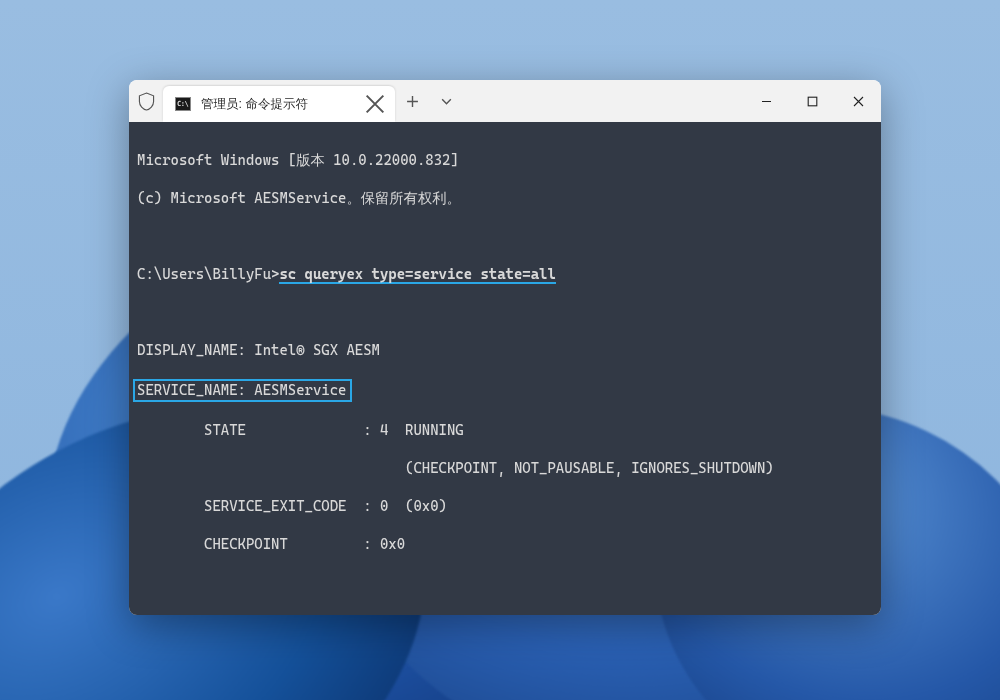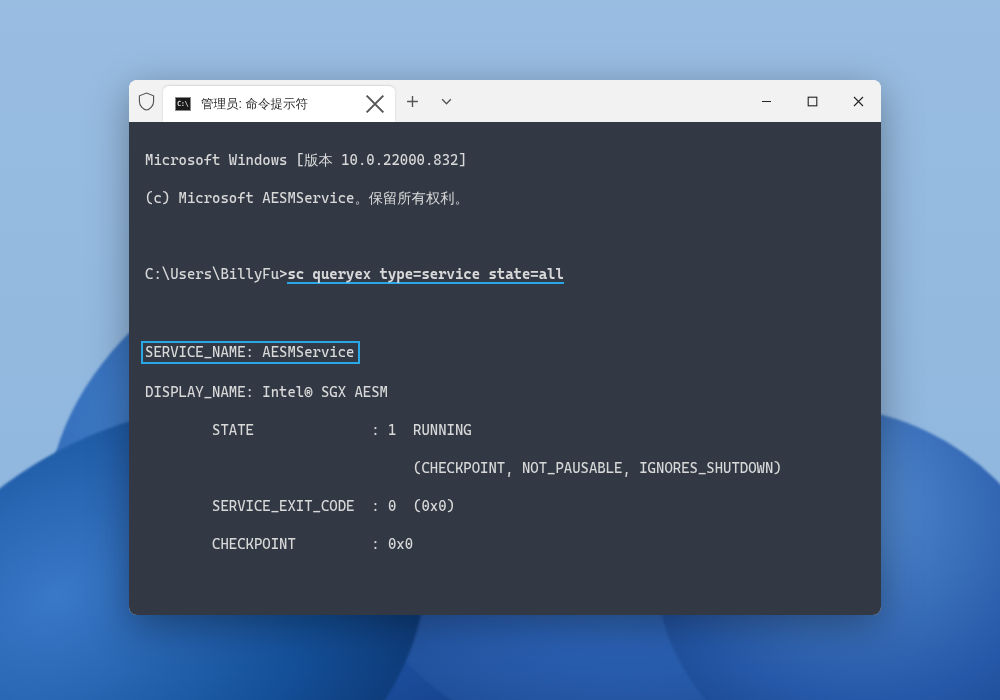--- a/index.html
+++ b/index.html
@@ -94,21 +94,21 @@
     display: flex; align-items: center; justify-content: center;
     color: #222;
   }
   .winbtn svg { width: 11px; height: 11px; }
 
   .terminal {
     flex: 1;
     background: rgba(16, 24, 38, 0.86);
     color: #d8d8d8;
     font: 14.3px/19px Consolas, "Cascadia Mono", monospace;
-    padding: 10px 8px 8px 16px;
+    padding: 10px 8px 8px 8px;
     white-space: pre;
     overflow: hidden;
     position: relative;
   }
   .term-line { white-space: pre; }
   .cmd-hl { border-bottom: 2px solid #2aa7e6; padding-bottom: 0px; font-weight: bold; }
   .box-hl {
     display: inline-block;
     border: 2px solid #2aa7e6;
     padding: 0 4px 0 2px;
@@ -170,23 +170,23 @@
       </div>
     </div>
   </div>
 
   <div class="terminal">
 <div class="term-line">Microsoft Windows [版本 10.0.22000.832]</div>
 <div class="term-line">(c) Microsoft AESMService。保留所有权利。</div>
 <div class="term-line"> </div>
 <div class="term-line"><span>C:\Users\BillyFu&gt;</span><span class="cmd-hl">sc queryex type=service state=all</span></div>
 <div class="term-line"> </div>
+<div class="term-line">DISPLAY_NAME: Intel® SGX AESM</div>
 <div class="term-line"><span class="box-hl">SERVICE_NAME: AESMService</span></div>
-<div class="term-line">DISPLAY_NAME: Intel® SGX AESM</div>
-<div class="term-line">        STATE              : 1  RUNNING</div>
+<div class="term-line">        STATE              : 4  RUNNING</div>
 <div class="term-line">                                (CHECKPOINT, NOT_PAUSABLE, IGNORES_SHUTDOWN)</div>
 <div class="term-line">        SERVICE_EXIT_CODE  : 0  (0x0)</div>
 <div class="term-line">        CHECKPOINT         : 0x0</div>
 
 
 
 
 
 
 

